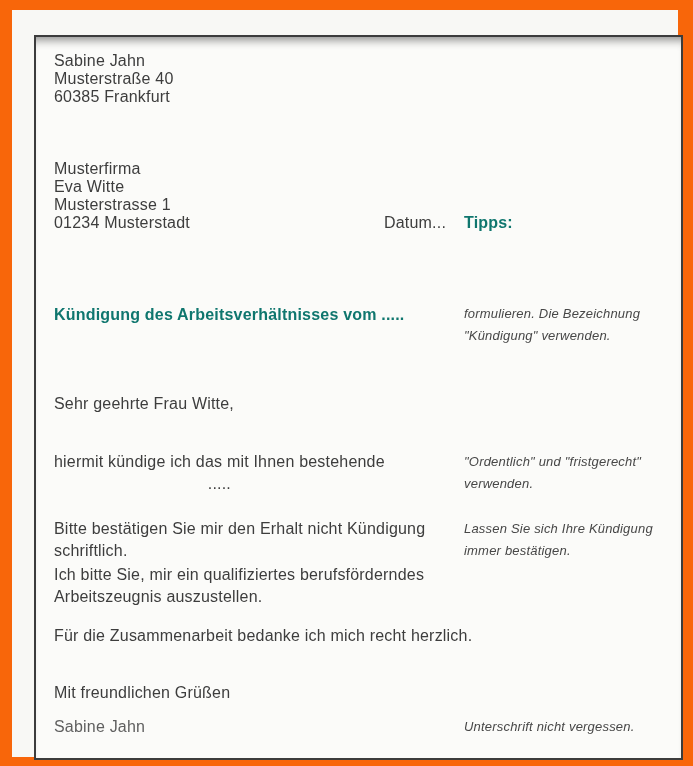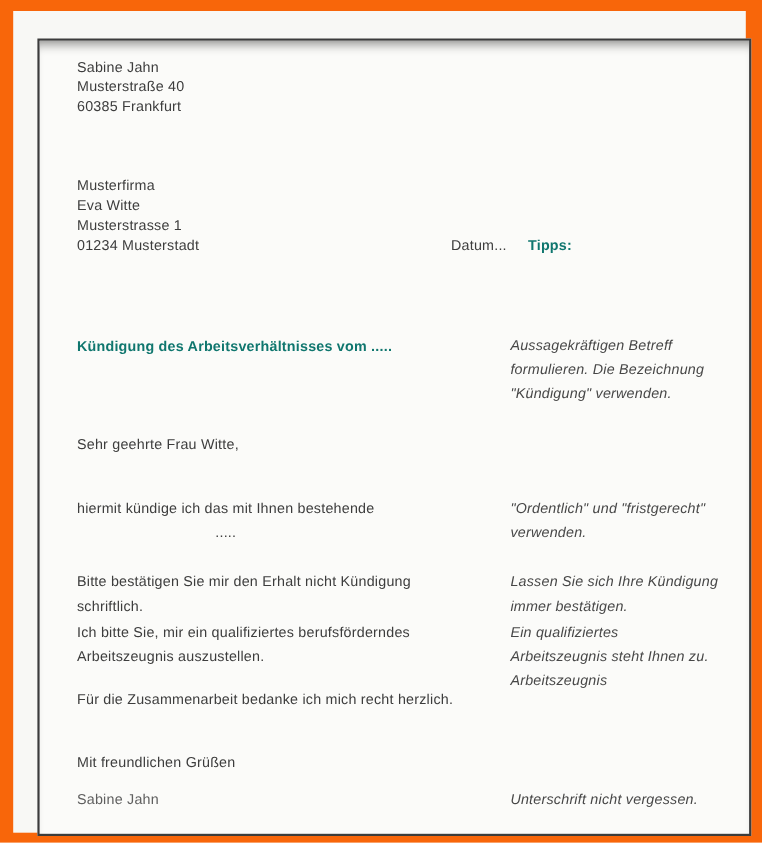--- a/index.html
+++ b/index.html
@@ -19,26 +19,25 @@
   .paper {
     position: absolute;
     left: 22px; top: 25px;
     width: 649px; height: 725px;
     background: #fbfbf9;
     border: 2px solid #3c3c3c;
     box-shadow: inset 0 10px 10px -7px rgba(0,0,0,0.45);
   }
   .paper .abs { position: absolute; }
   .line {
-    font-size: 13px;
+    font-size: 16px;
     line-height: 18px;
     color: #3d3d3d;
     white-space: nowrap;
     letter-spacing: 0.2px;
-    margin-left: 16px;
   }
   .body-line { line-height: 22px; }
   .bold { font-weight: bold; color: #0f766e; }
   .tip {
     font-size: 13px;
     line-height: 22px;
     font-style: italic;
     color: #474747;
     white-space: nowrap;
     letter-spacing: 0.2px;
@@ -57,27 +56,26 @@
       <div class="line">60385 Frankfurt</div>
     </div>
 
     <div class="abs" style="left:18px; top:123px;">
       <div class="line">Musterfirma</div>
       <div class="line">Eva Witte</div>
       <div class="line">Musterstrasse 1</div>
       <div class="line">01234 Musterstadt</div>
     </div>
 
-    <div class="abs line" style="left:358px; top:177px;">Datum...</div>
+    <div class="abs line" style="left:348px; top:177px;">Datum...</div>
     <div class="abs line bold" style="left:428px; top:177px;">Tipps:</div>
 
     <div class="abs line bold" style="left:18px; top:269px;">Kündigung des Arbeitsverhältnisses vom .....</div>
 
     <div class="abs" style="left:428px; top:266px;">
-      <div class="tip">Aussagekräftigen Betreff</div>
       <div class="tip">formulieren. Die Bezeichnung</div>
       <div class="tip">"Kündigung" verwenden.</div>
     </div>
 
     <div class="abs line" style="left:18px; top:358px;">Sehr geehrte Frau Witte,</div>
 
     <div class="abs" style="left:18px; top:414px;text-align:center;">
       <div class="line body-line">hiermit kündige ich das mit Ihnen bestehende</div>
       <div class="line body-line">.....</div>
     </div>
@@ -95,25 +93,20 @@
     <div class="abs" style="left:428px; top:481px;">
       <div class="tip">Lassen Sie sich Ihre Kündigung</div>
       <div class="tip">immer bestätigen.</div>
     </div>
 
     <div class="abs" style="left:18px; top:527px;">
       <div class="line body-line">Ich bitte Sie, mir ein qualifiziertes berufsförderndes</div>
       <div class="line body-line">Arbeitszeugnis auszustellen.</div>
     </div>
 
-    <div class="abs" style="left:428px; top:527px;">
-      <div class="tip">Ein qualifiziertes</div>
-      <div class="tip">Arbeitszeugnis steht Ihnen zu.</div>
-      <div class="tip">Arbeitszeugnis</div>
-    </div>
 
     <div class="abs line body-line" style="left:18px; top:588px;">Für die Zusammenarbeit bedanke ich mich recht herzlich.</div>
 
     <div class="abs line" style="left:18px; top:647px;">Mit freundlichen Grüßen</div>
 
     <div class="abs line signature" style="left:18px; top:681px;">Sabine Jahn</div>
 
     <div class="abs tip" style="left:428px; top:679px;">Unterschrift nicht vergessen.</div>
 
   </div>

